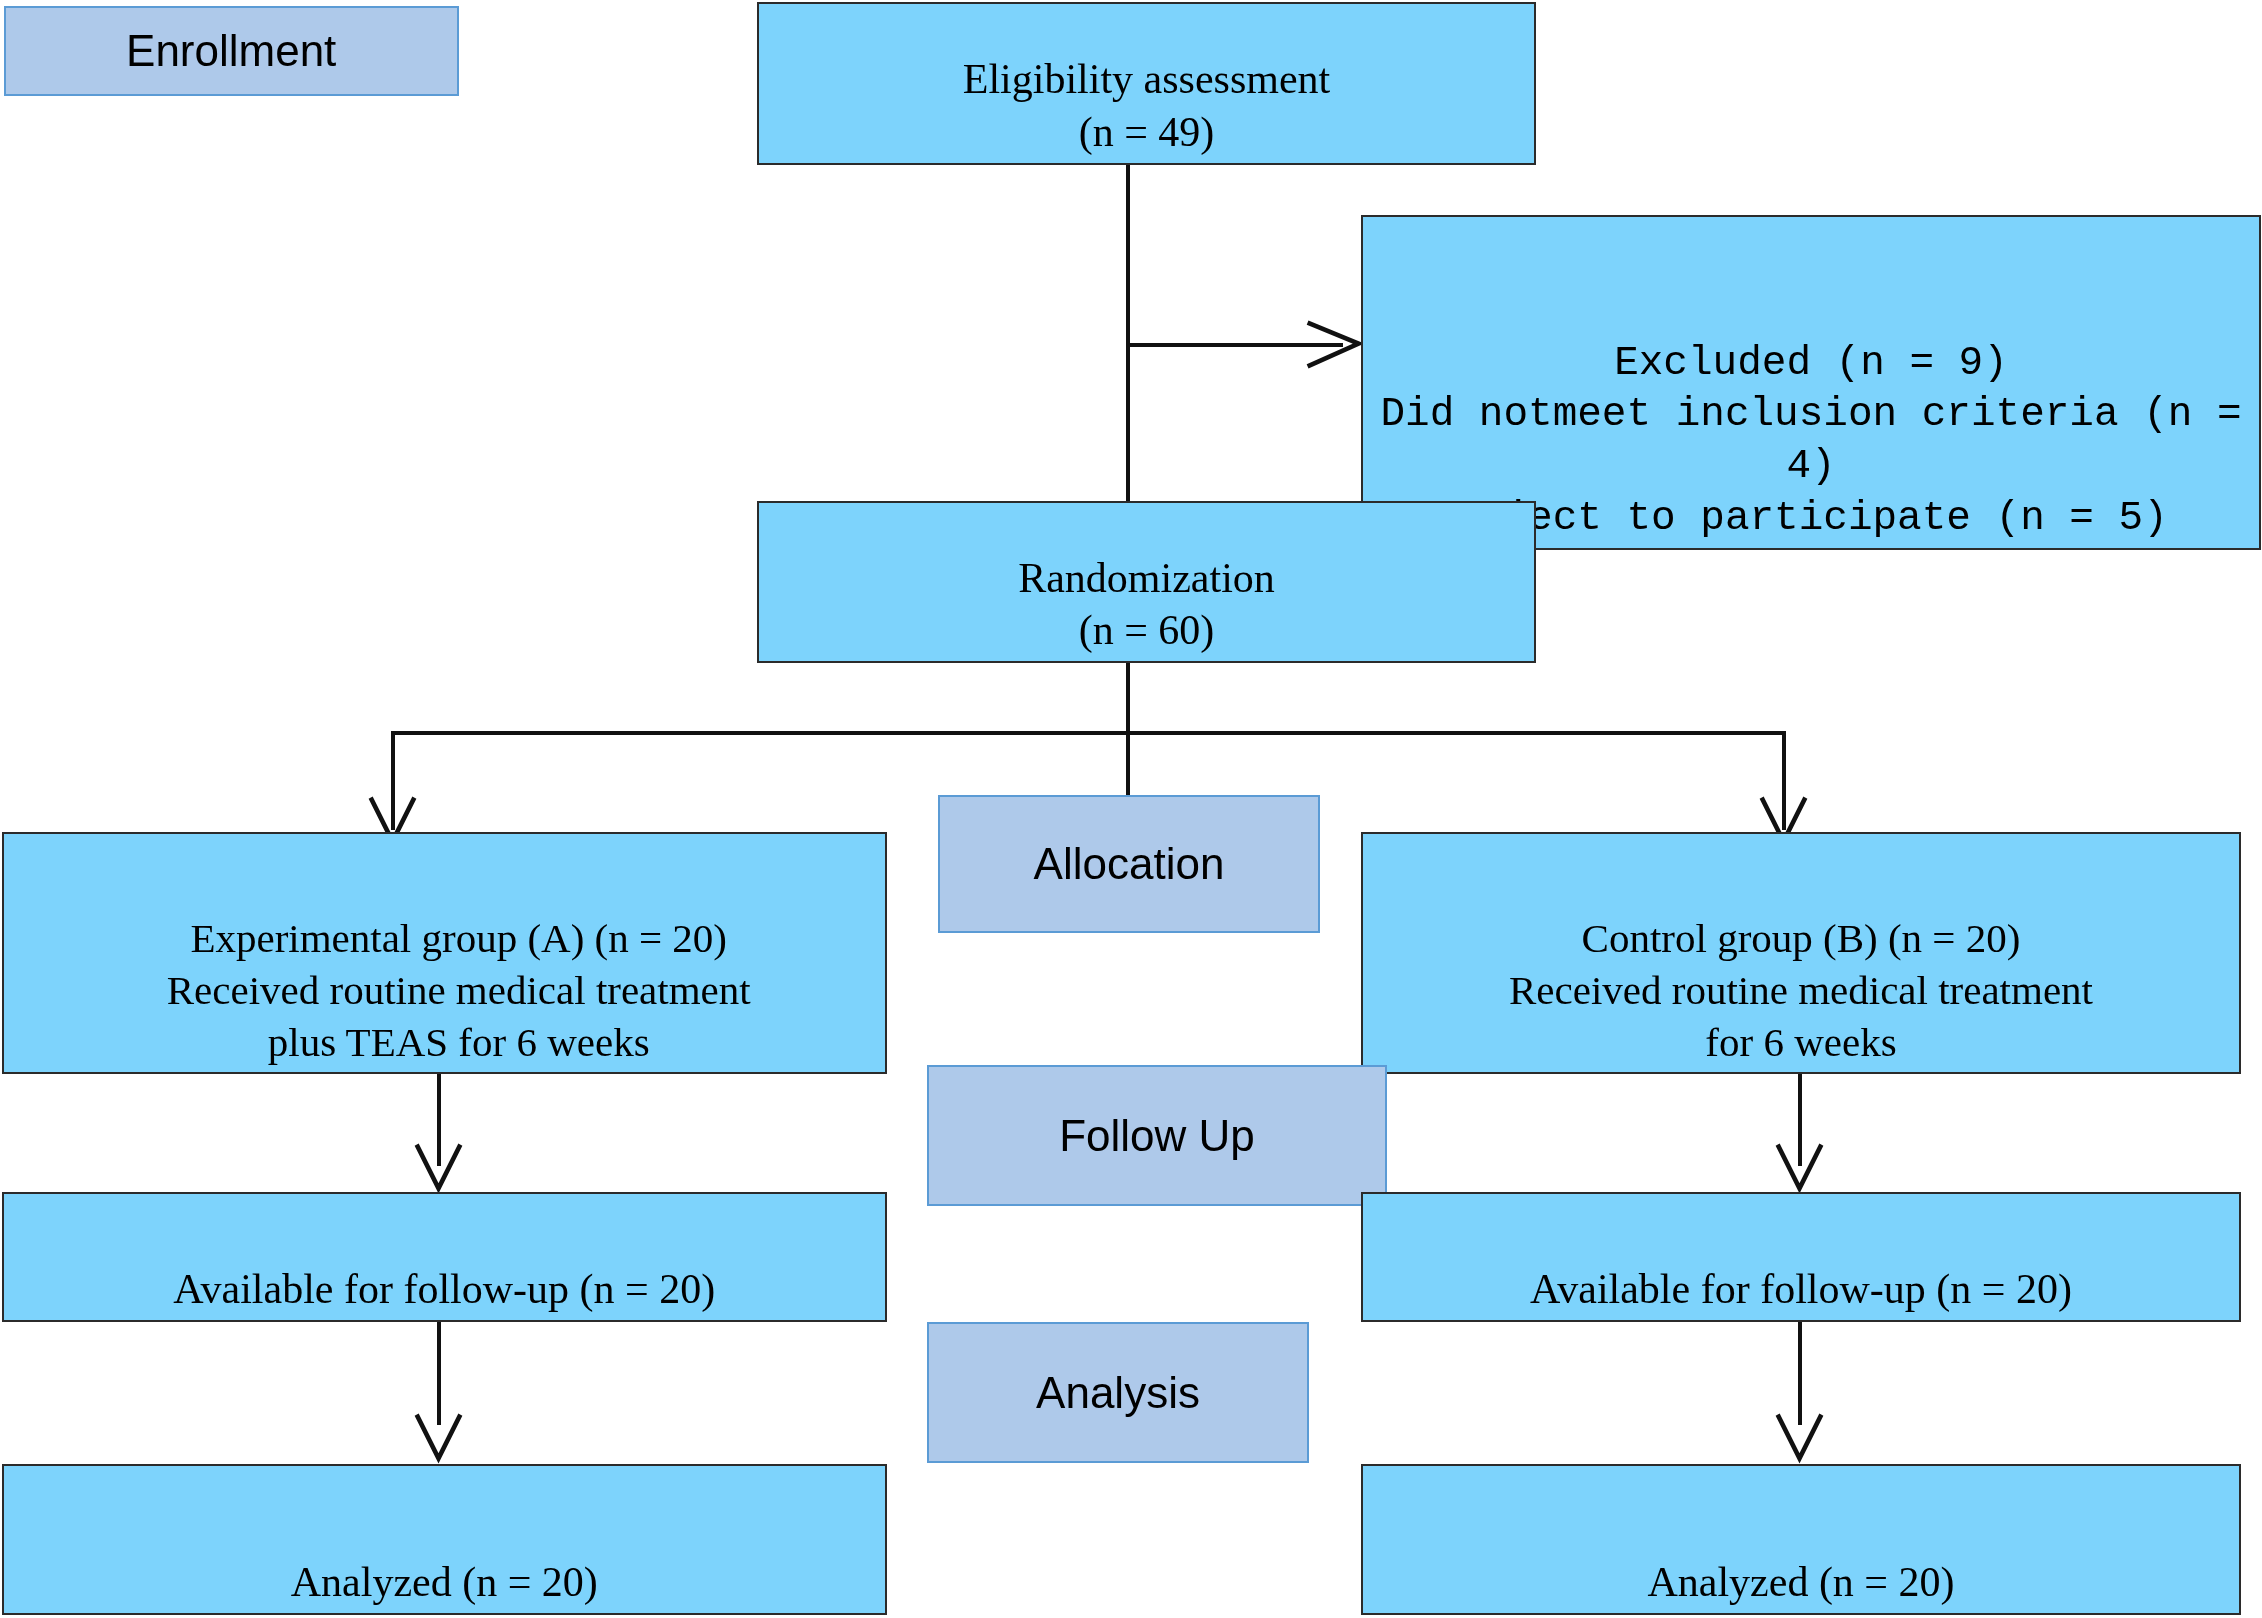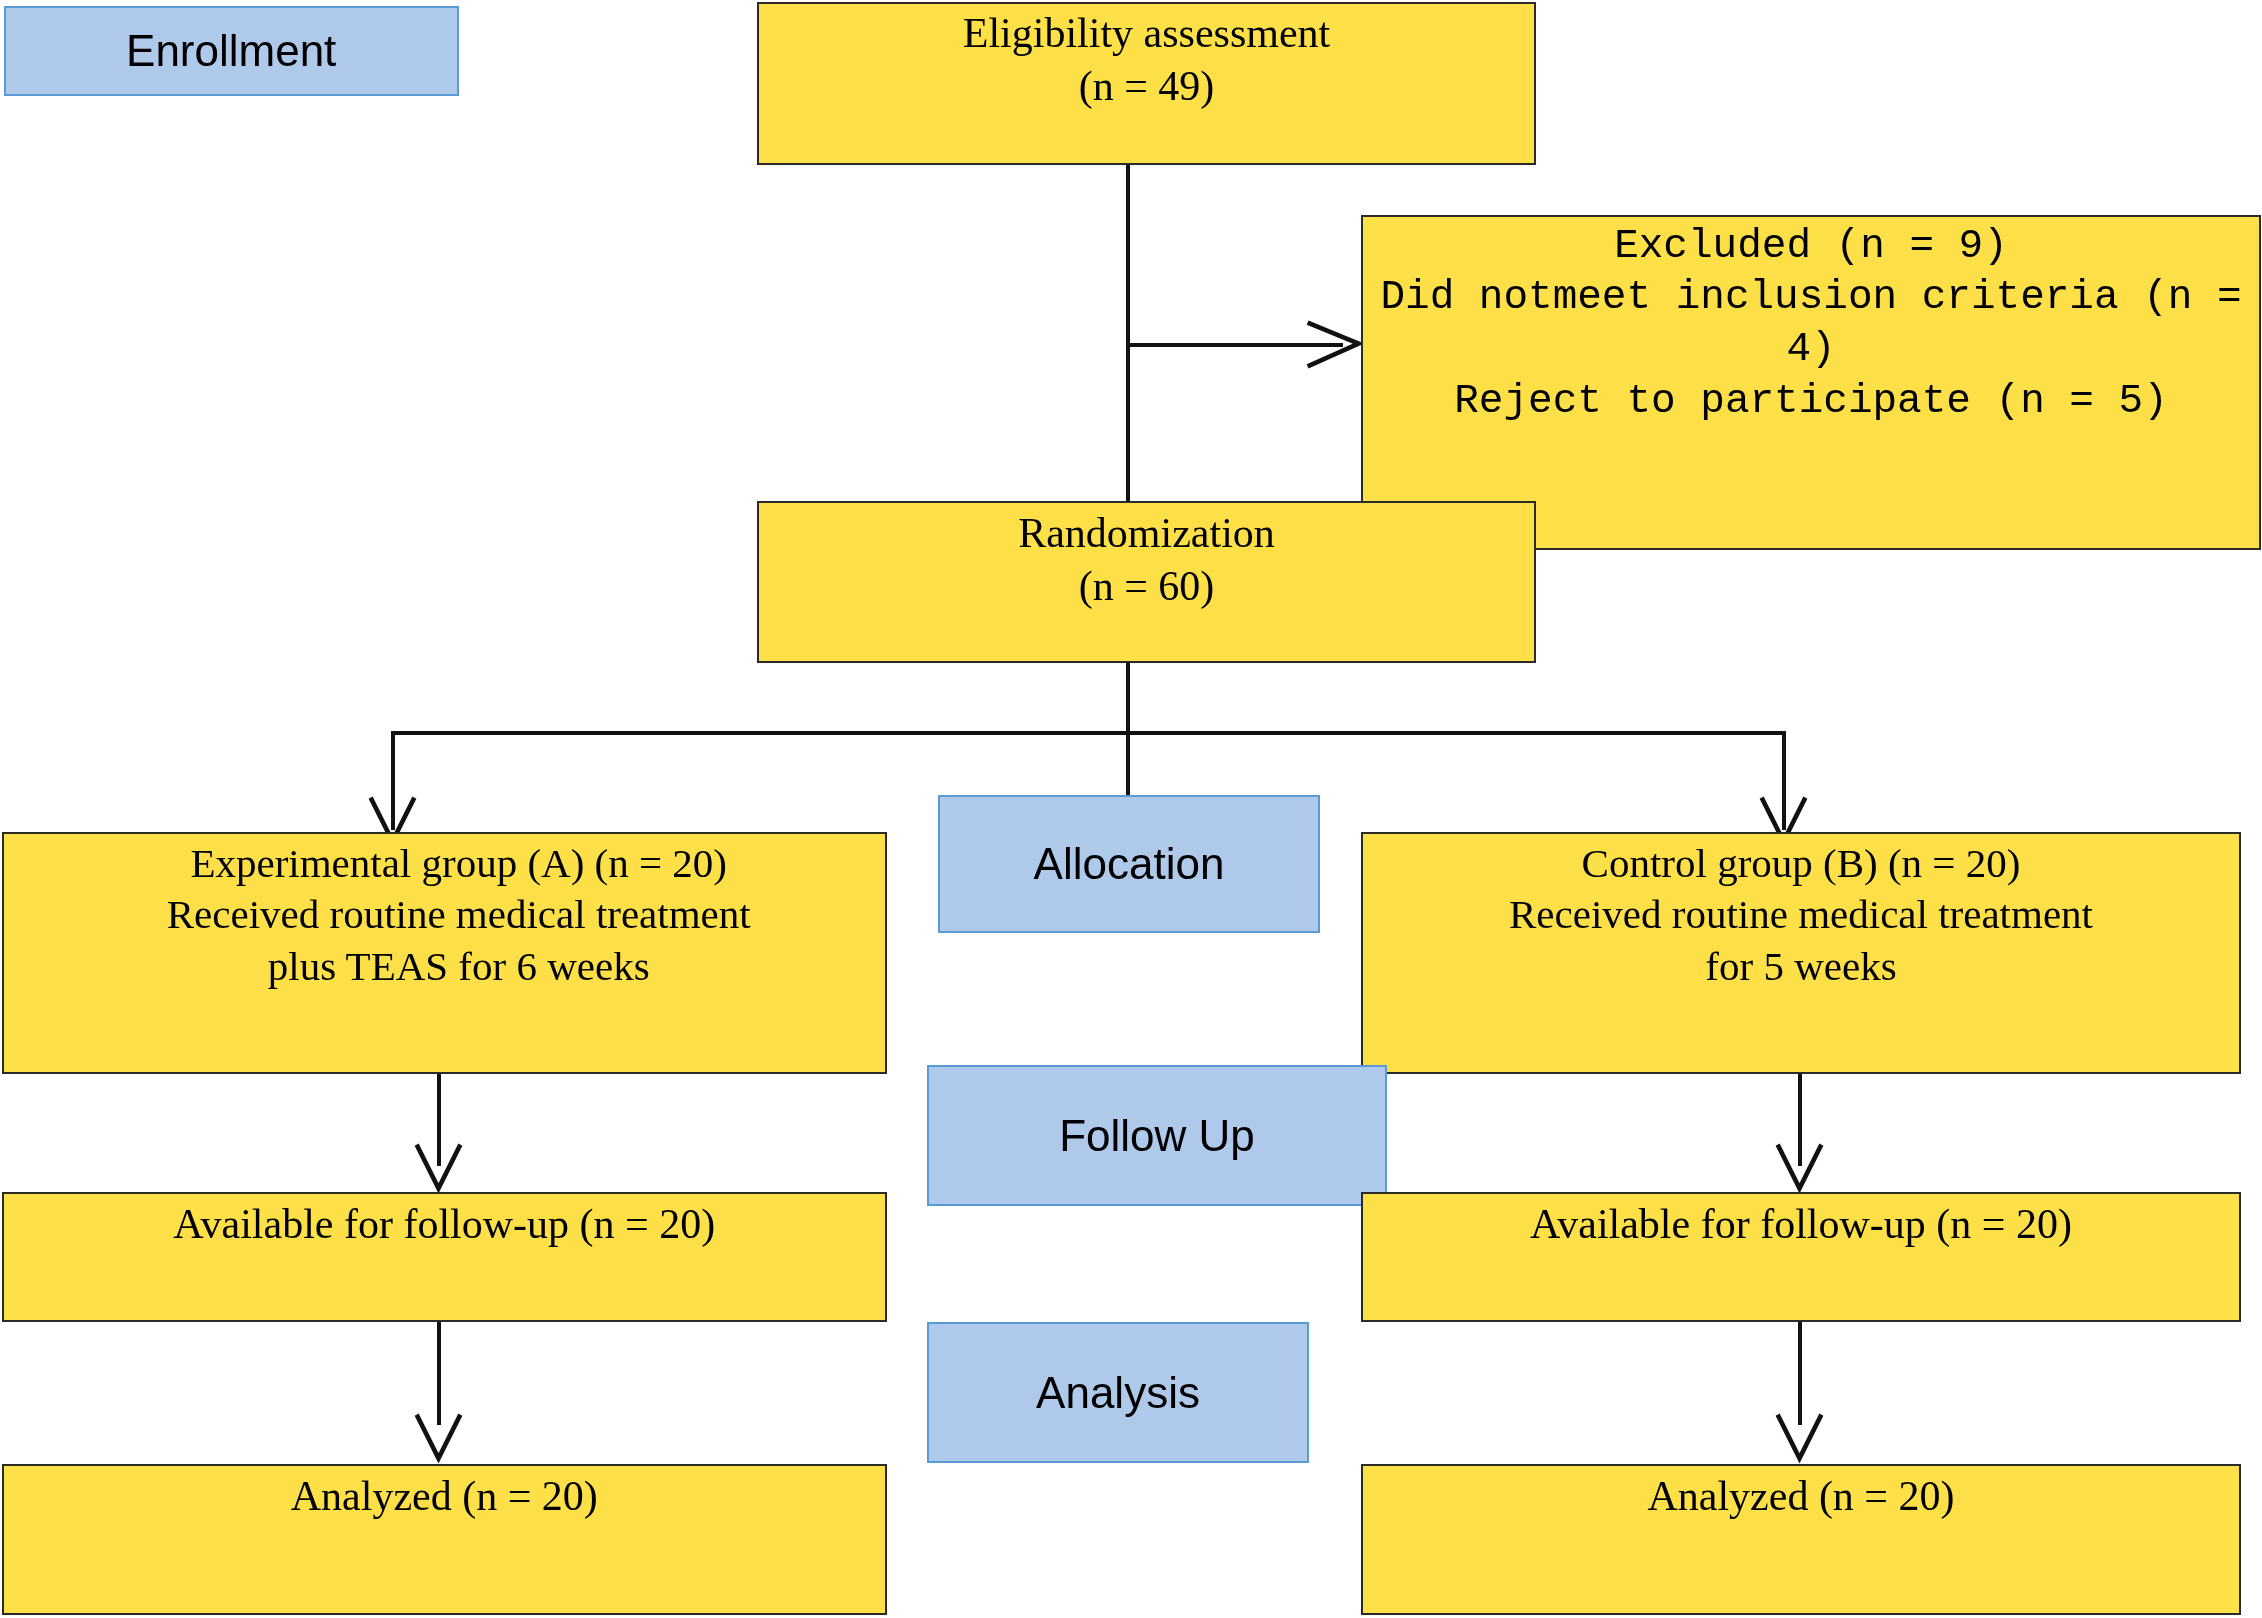--- a/index.html
+++ b/index.html
@@ -11,24 +11,24 @@
     position: relative;
     width: 2263px;
     height: 1618px;
     background: #ffffff;
     font-family: "Liberation Serif", "DejaVu Serif", serif;
     overflow: hidden;
   }
   .box {
     position: absolute;
     box-sizing: border-box;
-    background: #fde047;
+    background: #7dd3fc;
     border: 2.8px solid #2b2b2b;
     display: flex;
-    align-items: flex-start;
+    align-items: flex-end;
     justify-content: center;
     text-align: center;
     color: #000000;
     line-height: 1.26;
     font-size: 42px;
     padding: 3.7px 9.2px;
   }
   .stage {
     position: absolute;
     box-sizing: border-box;
@@ -124,21 +124,21 @@
 
   <div class="box" style="left:1.8px; top:832px; width:885px; height:242px; font-size:41px;padding-left:38px;">
     <span class="txt">Experimental group (A) (n = 20)
 Received routine medical treatment
 plus TEAS for 6 weeks</span>
   </div>
 
   <div class="box" style="left:1361px; top:832px; width:880px; height:242px; font-size:41px;">
     <span class="txt">Control group (B) (n = 20)
 Received routine medical treatment
-for 5 weeks</span>
+for 6 weeks</span>
   </div>
 
   <div class="vline" style="left:437px; top:1074px; height:92px;"></div>
   <div class="arrow-down" style="left:413px; top:1139px;">
     <svg width="51" height="55" viewBox="0 0 56 60">
       <polyline points="4,6 28,54 52,6" fill="none" stroke="#111111" stroke-width="5"></polyline>
     </svg>
   </div>
 
   <div class="vline" style="left:1798px; top:1074px; height:92px;"></div>

